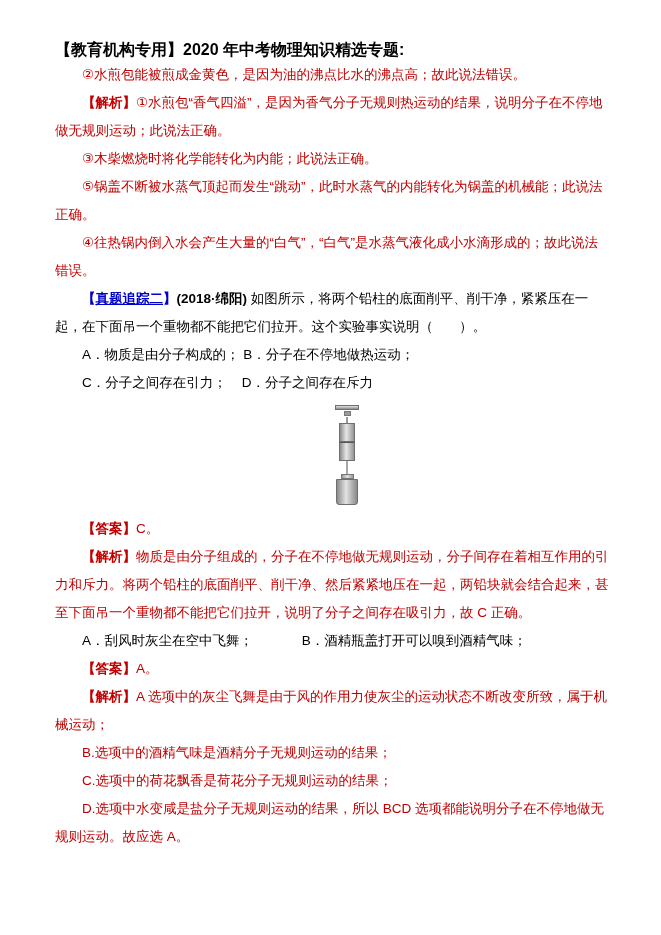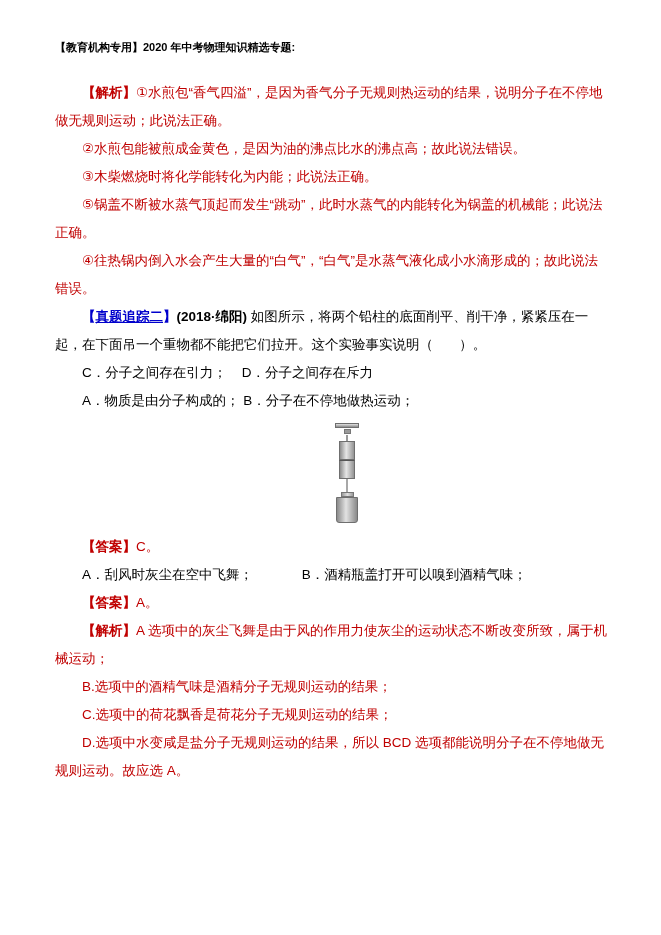--- a/index.html
+++ b/index.html
@@ -8,23 +8,22 @@
     width: 661px; height: 935px;
     font-family: "Liberation Sans", "DejaVu Sans", sans-serif;
     color: #000;
     overflow: hidden;
   }
   .page {
     width: 661px; height: 935px;
     padding: 40px 50px 0 55px;
   }
   .doc-header {
-    font-size: 11px;
+    font-size: 16px;
     font-weight: bold;
-    margin-bottom: 24px;
     white-space: pre-wrap;
   }
   p.line {
     font-size: 13.5px;
     line-height: 28px;
     white-space: pre-wrap;
   }
   .indent { text-indent: 2em; }
   .opt { padding-left: 2em; }
   .red { color: #c00000; }
@@ -78,42 +77,43 @@
     border-radius: 0 0 3px 3px;
   }
 </style>
 </head>
 <body>
 
 <div class="page">
 
   <div class="doc-header">【教育机构专用】2020 年中考物理知识精选专题:</div>
 
+  <p class="line red indent">②水煎包能被煎成金黄色，是因为油的沸点比水的沸点高；故此说法错误。</p>
   <p class="line red indent"><span class="bold">【解析】</span><span>①水煎包“香气四溢”，是因为香气分子无规则热运动的结果，说明分子在不停地做无规则运动；此说法正确。</span></p>
-  <p class="line red indent">②水煎包能被煎成金黄色，是因为油的沸点比水的沸点高；故此说法错误。</p>
   <p class="line red indent">③木柴燃烧时将化学能转化为内能；此说法正确。</p>
   <p class="line red indent">⑤锅盖不断被水蒸气顶起而发生“跳动”，此时水蒸气的内能转化为锅盖的机械能；此说法正确。</p>
   <p class="line red indent">④往热锅内倒入水会产生大量的“白气”，“白气”是水蒸气液化成小水滴形成的；故此说法错误。</p>
 
   <p class="line indent"><span class="tag-blue">【</span><span class="tag-blue u">真题追踪二</span><span class="tag-blue">】</span><span class="bold">(2018·绵阳)</span><span> 如图所示，将两个铅柱的底面削平、削干净，紧紧压在一起，在下面吊一个重物都不能把它们拉开。这个实验事实说明（       ）。</span></p>
+  <p class="line opt">A．物质是由分子构成的； B．分子在不停地做热运动；</p>
   <p class="line opt">C．分子之间存在引力；    D．分子之间存在斥力</p>
-  <p class="line opt">A．物质是由分子构成的； B．分子在不停地做热运动；</p>
 
   <div class="figure" aria-label="lead-cylinders-hanging-weight-figure">
     <div class="fig-bar"></div>
     <div class="fig-knob"></div>
     <div class="fig-hook"></div>
     <div class="fig-cyl"></div>
     <div class="fig-cyl lower"></div>
     <div class="fig-string"></div>
     <div class="fig-weight-top"></div>
     <div class="fig-weight-body"></div>
   </div>
 
   <p class="line red indent"><span class="bold">【答案】</span><span>C。</span></p>
+  <p class="line red indent"><span class="bold">【解析】</span><span>物质是由分子组成的，分子在不停地做无规则运动，分子间存在着相互作用的引力和斥力。将两个铅柱的底面削平、削干净、然后紧紧地压在一起，两铅块就会结合起来，甚至下面吊一个重物都不能把它们拉开，说明了分子之间存在吸引力，故 C 正确。</span></p>
 
   <p class="line opt">A．刮风时灰尘在空中飞舞；             B．酒精瓶盖打开可以嗅到酒精气味；</p>
   <p class="line red indent"><span class="bold">【答案】</span><span>A。</span></p>
   <p class="line red indent"><span class="bold">【解析】</span><span>A 选项中的灰尘飞舞是由于风的作用力使灰尘的运动状态不断改变所致，属于机械运动；</span></p>
   <p class="line red indent">B.选项中的酒精气味是酒精分子无规则运动的结果；</p>
   <p class="line red indent">C.选项中的荷花飘香是荷花分子无规则运动的结果；</p>
   <p class="line red indent">D.选项中水变咸是盐分子无规则运动的结果，所以 BCD 选项都能说明分子在不停地做无规则运动。故应选 A。</p>
 
 </div>
 

